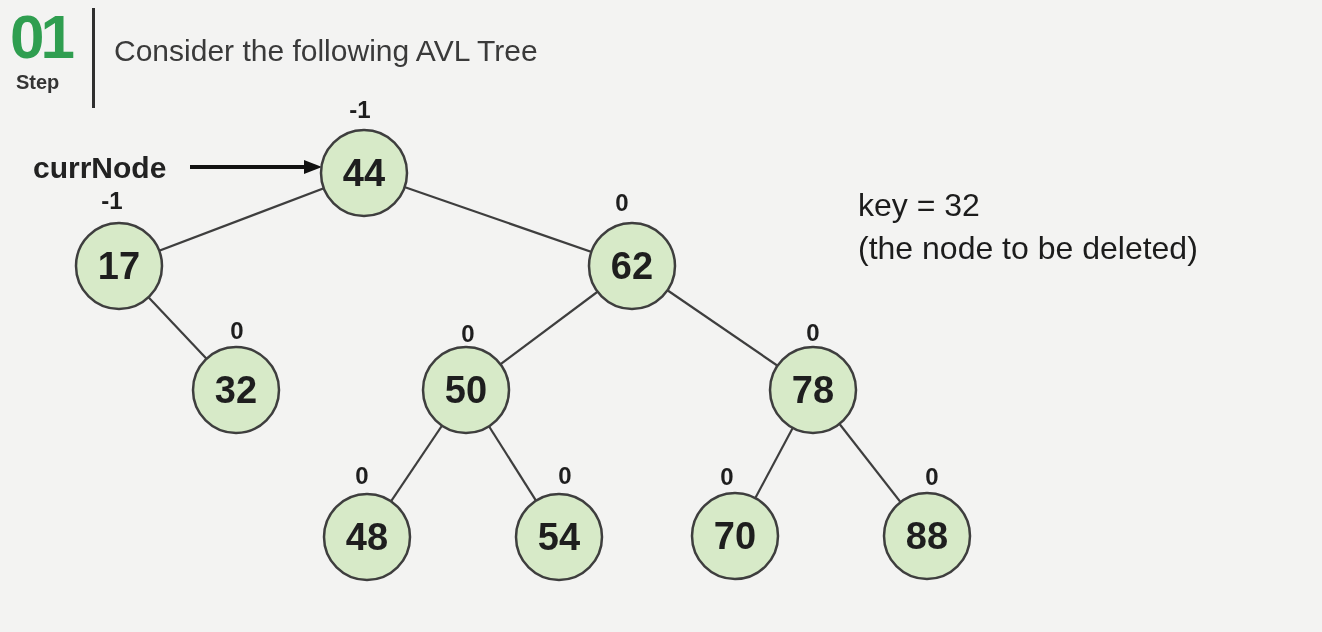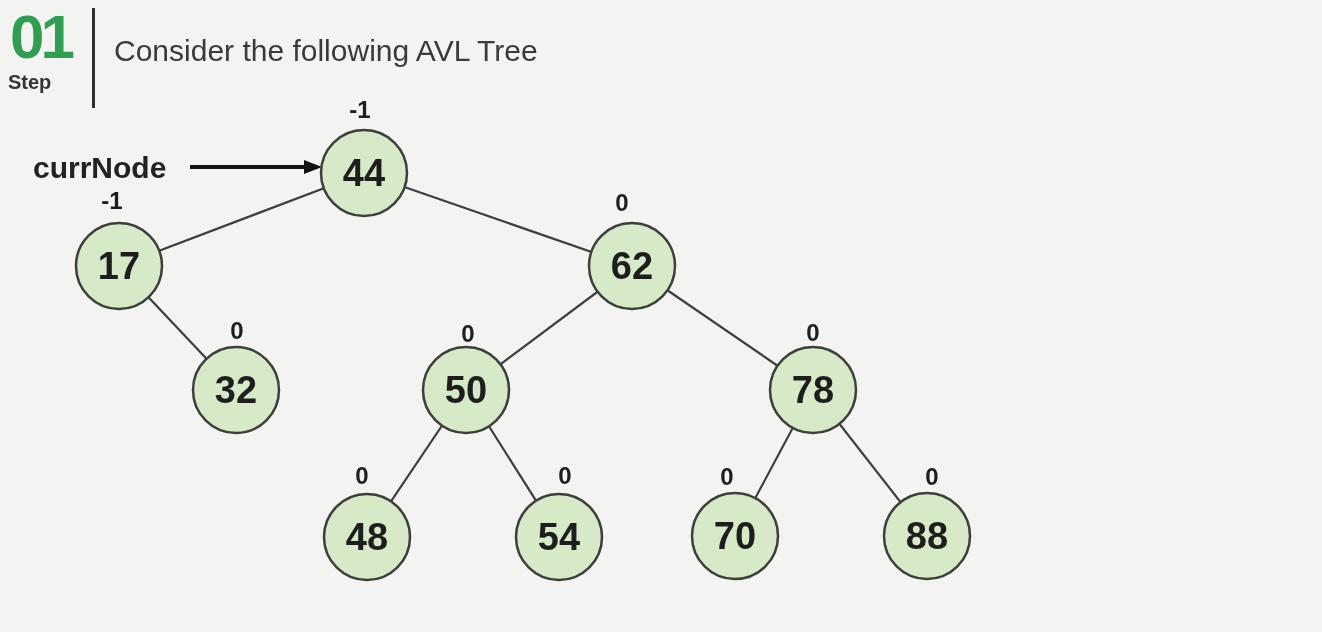--- a/index.html
+++ b/index.html
@@ -9,21 +9,21 @@
     background:var(--bg,#f3f3f2);
     font-family:"Liberation Sans","DejaVu Sans",sans-serif;
     overflow:hidden;
   }
   .step-number{
     position:absolute;left:10px;top:6px;
     font-size:62px;font-weight:800;letter-spacing:-4px;line-height:1;
     color:var(--accent,#2f9e50);
   }
   .step-label{
-    position:absolute;left:8px;top:72px;
+    position:absolute;left:16px;top:72px;
     font-size:20px;font-weight:700;color:#343434;line-height:1;
   }
   .header-divider{
     position:absolute;left:92px;top:8px;width:3px;height:100px;
     background:#2f2f2f;
   }
   .page-title{
     position:absolute;left:114px;top:34px;
     font-size:30px;font-weight:500;color:#3a3a3a;line-height:34px;
     white-space:nowrap;
@@ -51,20 +51,24 @@
 
 <div class="canvas" style="--bg: #f3f3f2; --accent: #2f9e50;">
 
   <div class="step-number">01</div>
   <div class="step-label">Step</div>
   <div class="header-divider"></div>
   <div class="page-title">Consider the following AVL Tree</div>
 
   <div class="currnode-label">currNode</div>
 
+  <div class="annotation">
+    <div>key = 32</div>
+    <div>(the node to be deleted)</div>
+  </div>
 
   <svg id="tree-svg" width="1322" height="632" viewBox="0 0 1322 632">
     <defs>
       <marker id="arrowhead" markerUnits="userSpaceOnUse" markerWidth="20" markerHeight="16" refX="0" refY="7" orient="auto">
         <path d="M0,0 L18,7 L0,14 Z" fill="#111111"></path>
       </marker>
     </defs>
     <g id="edges-layer">
         <line x1="364" y1="173" x2="119" y2="266" stroke="#3e3e3e" stroke-width="2.2"></line>
         <line x1="364" y1="173" x2="632" y2="266" stroke="#3e3e3e" stroke-width="2.2"></line>

